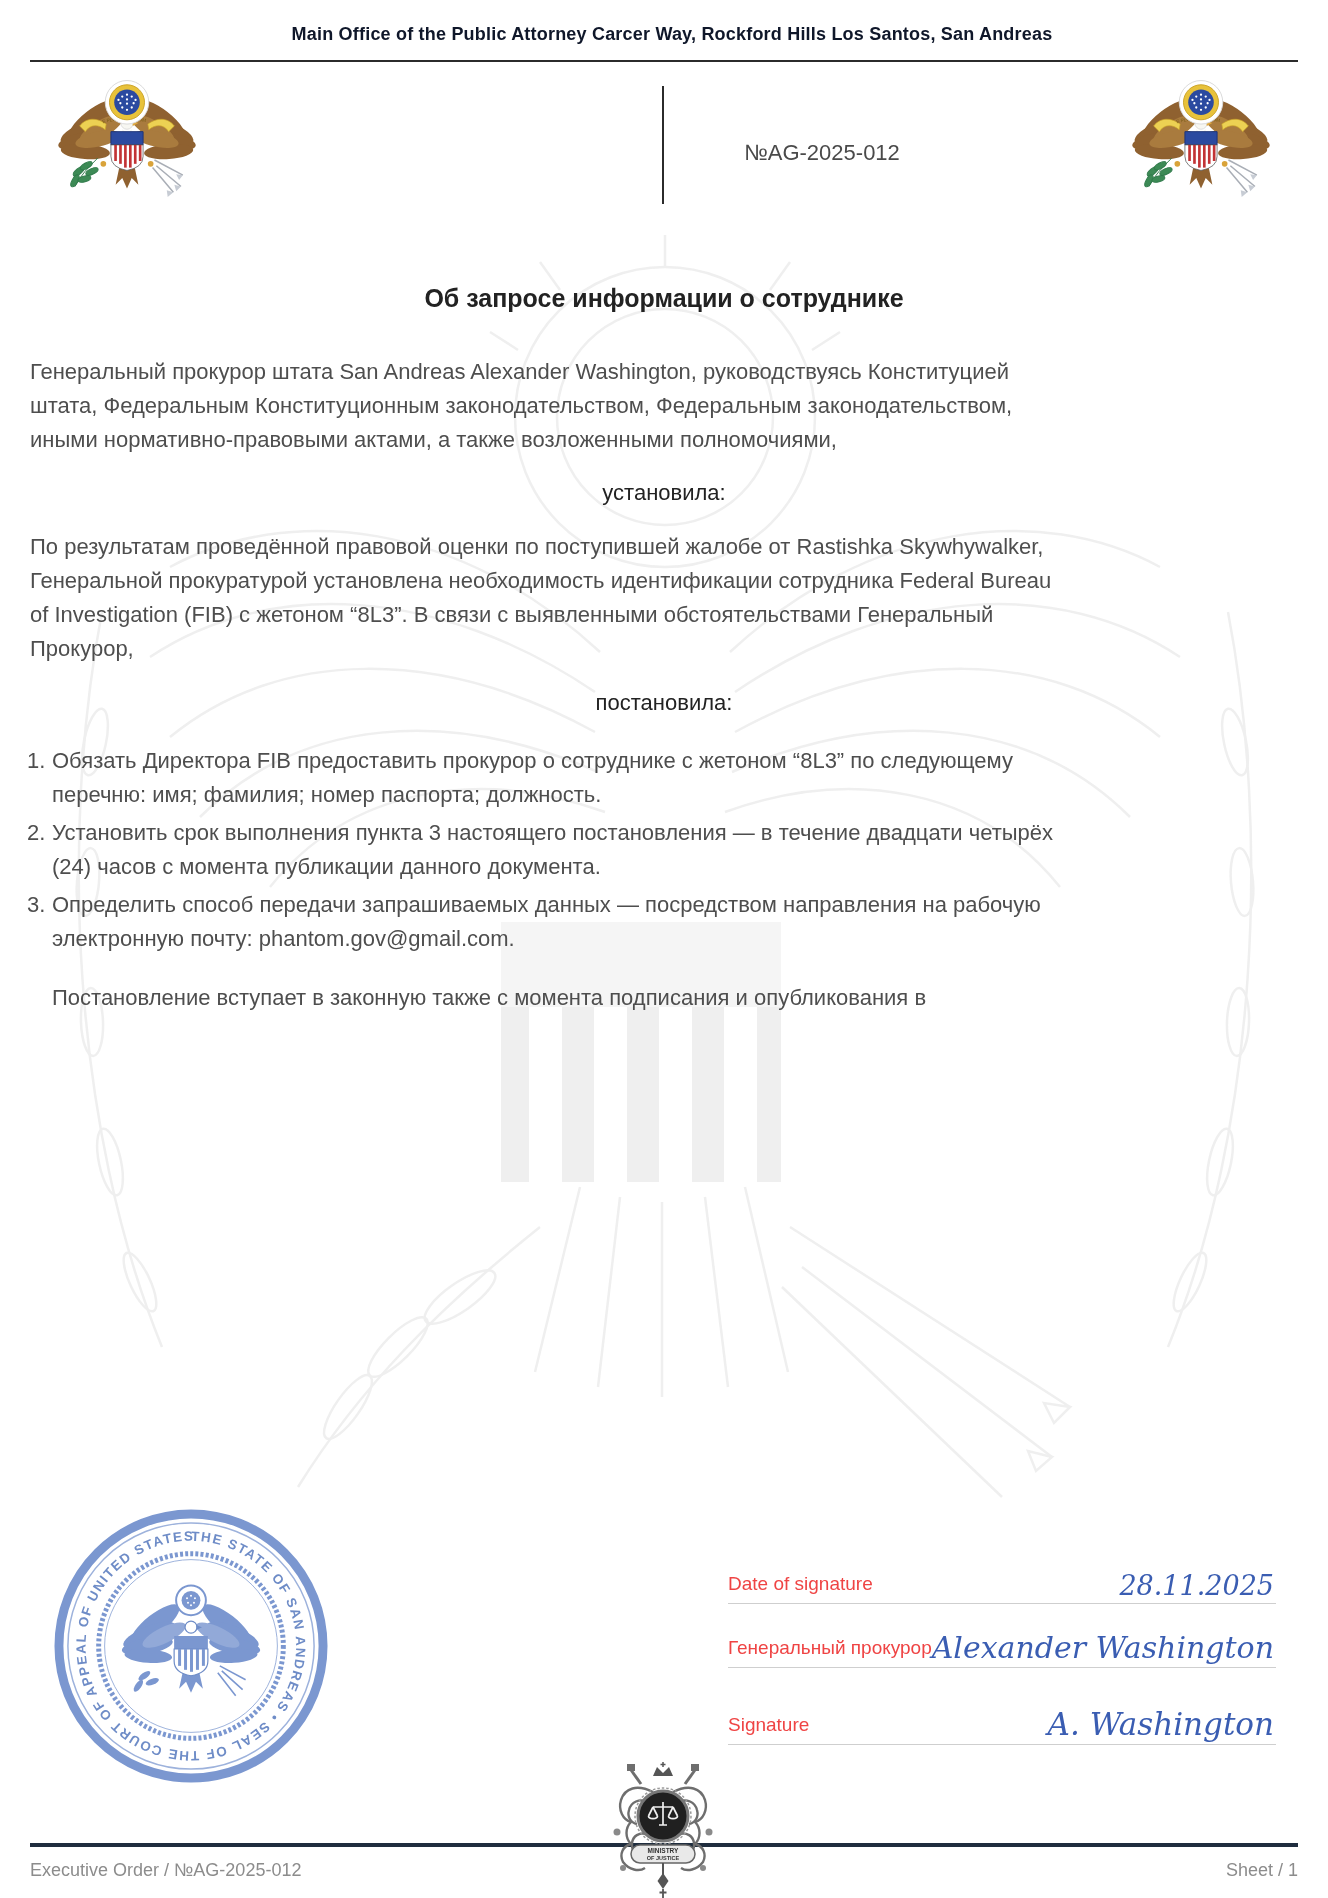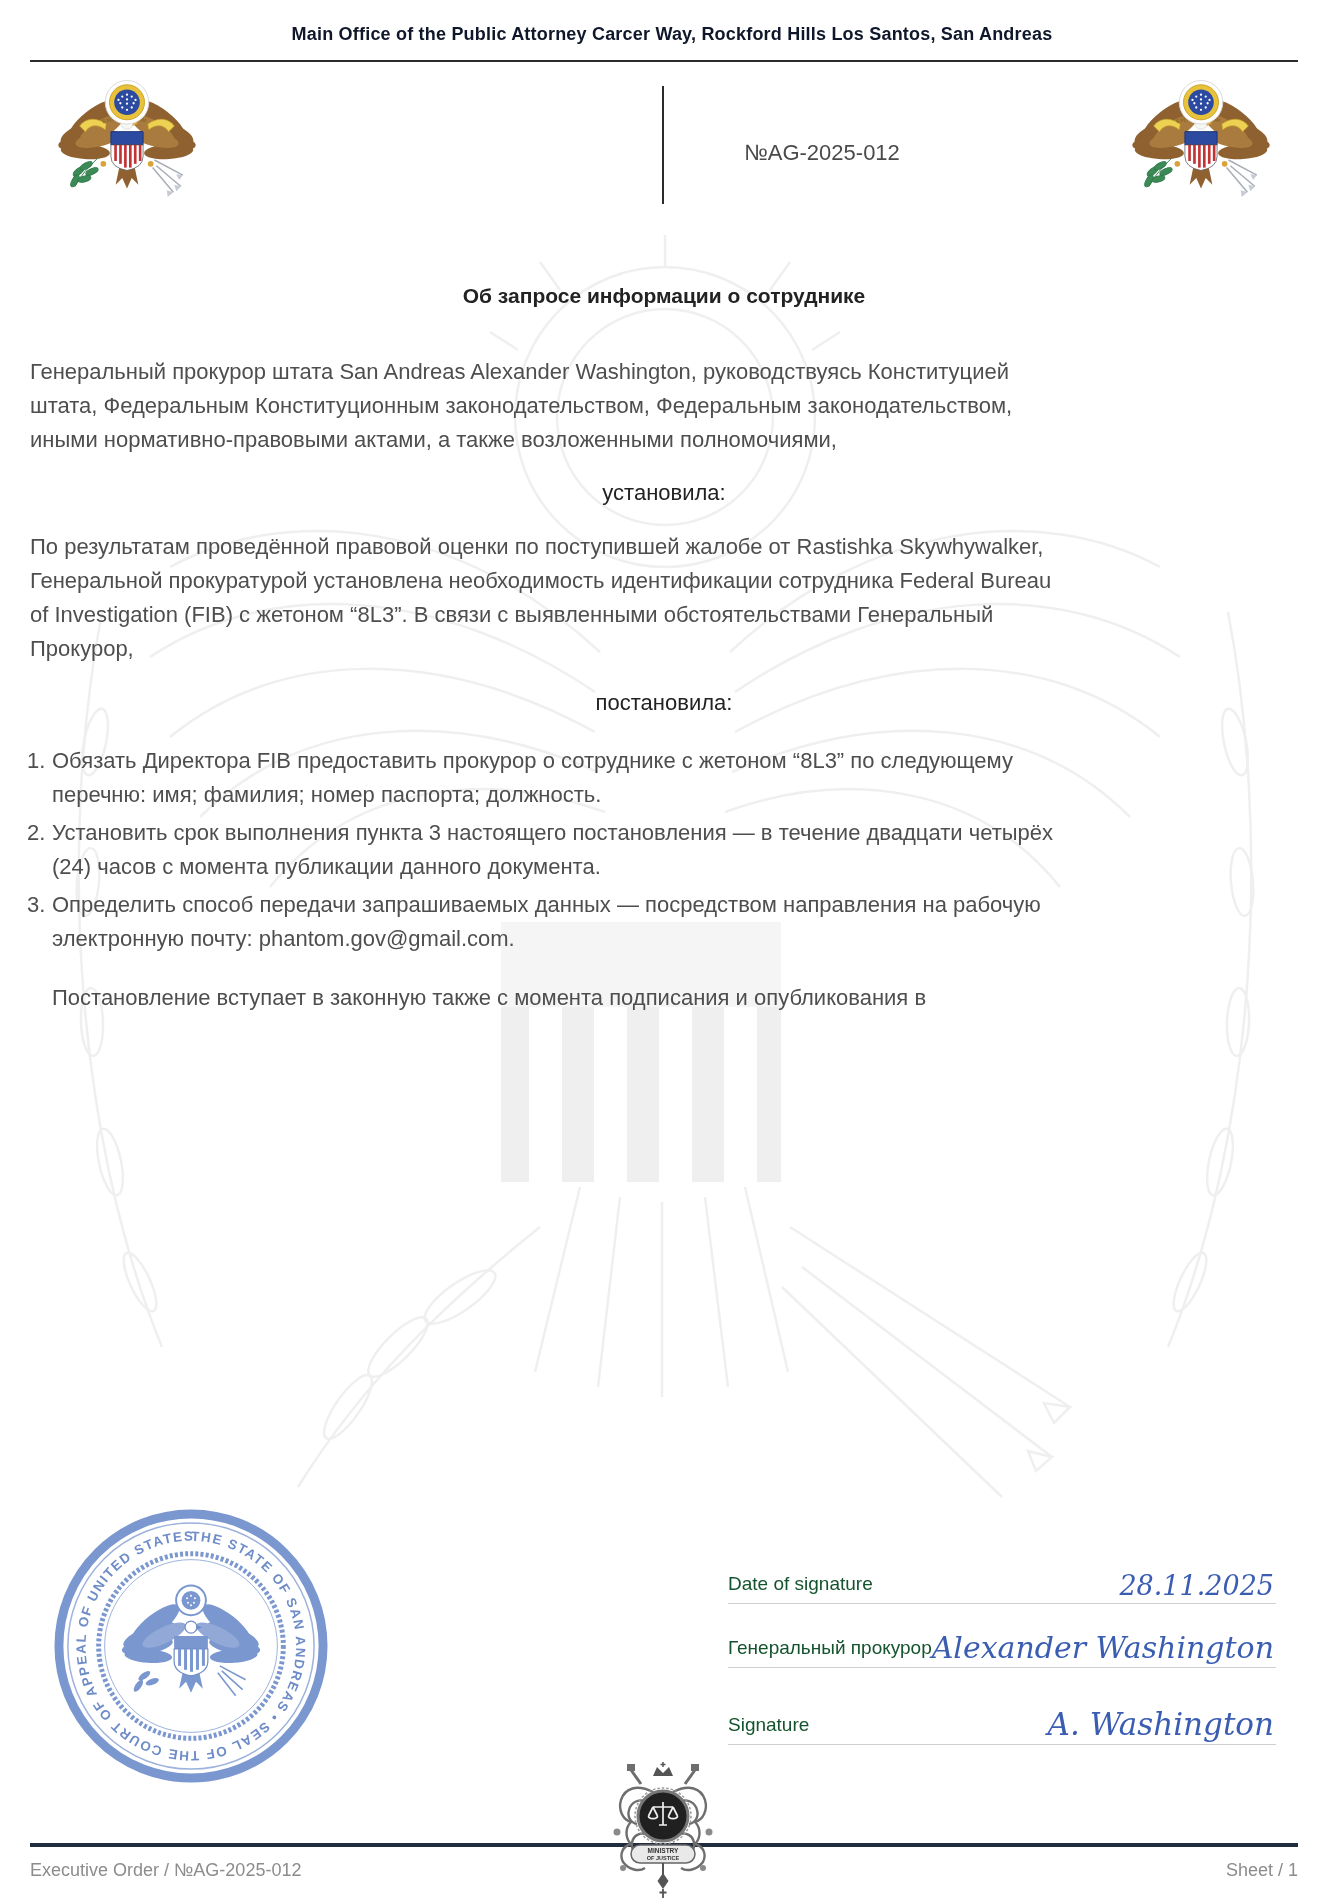--- a/index.html
+++ b/index.html
@@ -16,32 +16,32 @@
   .gs{position:absolute;width:142px;height:134px;top:76px;}
   .gs-left{left:56px;} .gs-right{left:1130px;}
   .office-title{position:absolute;left:330px;top:110px;width:340px;text-align:center;
                 font-size:26px;font-weight:bold;color:#2d2d2d;line-height:42px;}
   .v-divider{position:absolute;left:662px;top:86px;width:2px;height:118px;background:#2b2b2b;}
   .doc-no{position:absolute;left:672px;top:140px;width:300px;text-align:center;
           font-size:22px;color:#4a4a4a;}
 
   
   .doc-title{position:absolute;top:284px;left:0;width:100%;text-align:center;
-             font-size:21px;font-weight:bold;color:#222;}
+             font-size:25px;font-weight:bold;color:#222;}
   .para{position:absolute;left:30px;right:30px;font-size:22px;color:#4e4e4e;line-height:34px;}
   .center-head{position:absolute;left:0;width:100%;text-align:center;
                font-size:22px;font-weight:normal;color:#222;line-height:34px;}
   .item{position:absolute;left:27px;right:30px;display:flex;
         font-size:22px;color:#4e4e4e;line-height:34px;}
   .item .num{width:25px;flex:0 0 25px;}
   .closing{position:absolute;left:52px;right:30px;font-size:22px;color:#4e4e4e;line-height:34px;}
 
   
   .sig-row{position:absolute;left:728px;width:548px;height:47px;border-bottom:1px solid #cfcfcf;}
-  .sig-label{position:absolute;left:0;bottom:8px;font-size:19px;color:#14532d;}
+  .sig-label{position:absolute;left:0;bottom:8px;font-size:19px;color:#ef4444;}
   .sig-value{position:absolute;right:2px;bottom:2px;color:#3a5db2;
              font-family:"DejaVu Serif",serif;font-style:italic;white-space:nowrap;}
   .v-date{font-size:27px;} .v-name{font-size:30px;} .v-sign{font-size:31px;}
 
   
   .court-seal{position:absolute;left:52px;top:1507px;width:278px;height:278px;}
 
   
   .footer-rule{position:absolute;top:1843px;left:30px;right:30px;height:4px;background:#1f2d3e;}
   .crest{position:absolute;left:601px;top:1762px;width:124px;height:140px;}

